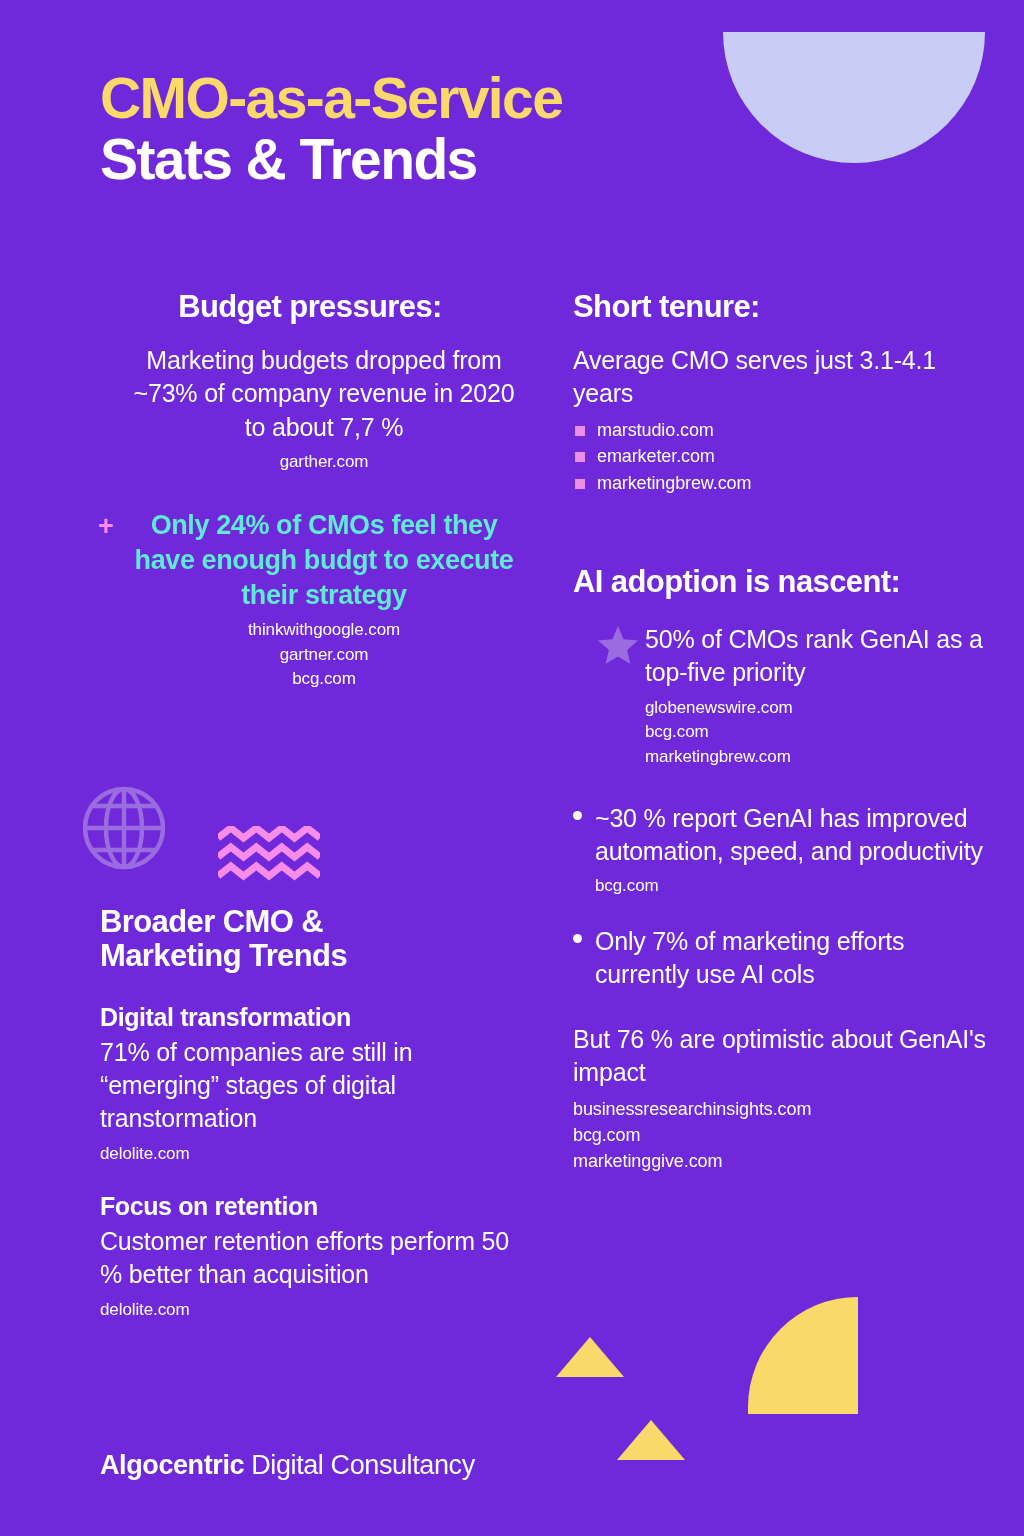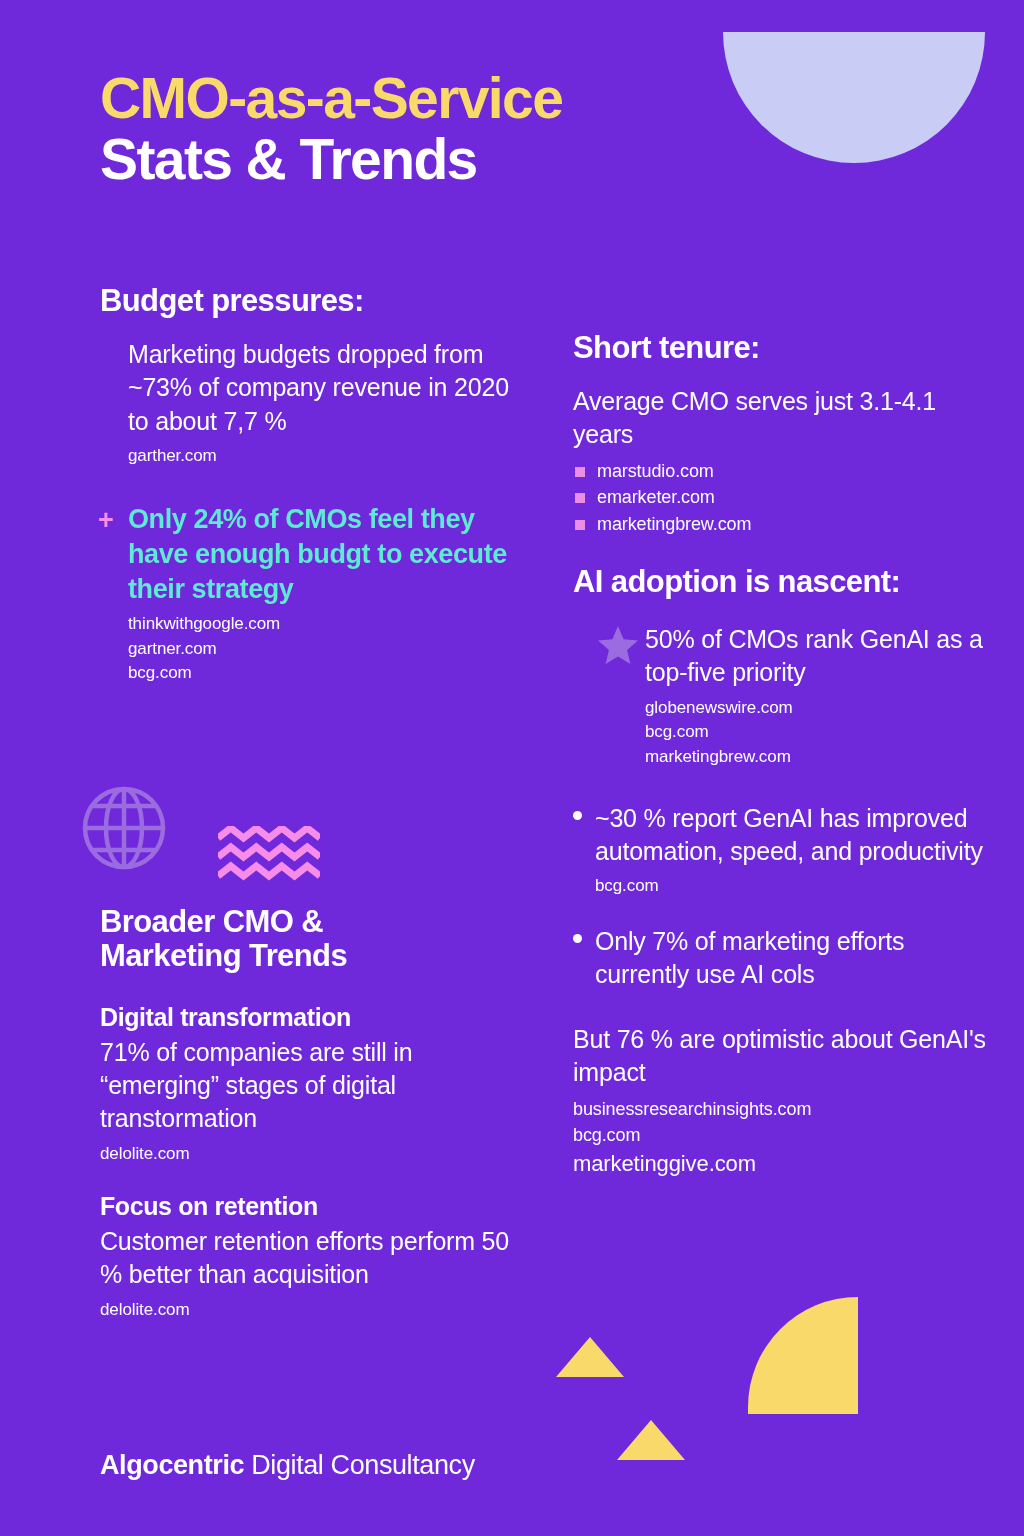--- a/index.html
+++ b/index.html
@@ -232,21 +232,21 @@
     </g>
   </svg>
 
   <div class="title-block">
     <div class="title-line yellow">CMO-as-a-Service</div>
     <div class="title-line white">Stats &amp; Trends</div>
   </div>
 
   <div class="col col-left">
 
-    <div class="section" style="top:284px;">
+    <div class="section" style="top:290px;text-align:center;">
       <h2 class="section-head">Budget pressures:</h2>
 
       <div class="indent-left">
         <p class="body-text">Marketing budgets dropped from ~73% of company revenue in 2020 to about 7,7 %</p>
         <ul class="sources indent">
           <li>garther.com</li>
         </ul>
       </div>
 
       <div class="marker-row indent-left" style="margin-top:34px;">
@@ -279,21 +279,21 @@
         <p class="body-text">Customer retention efforts perform 50 % better than acquisition</p>
         <ul class="sources indent">
           <li>delolite.com</li>
         </ul>
       </div>
     </div>
   </div>
 
   <div class="col col-right">
 
-    <div class="section" style="top:290px;margin-top:41px;">
+    <div class="section" style="top:290px;">
       <h2 class="section-head">Short tenure:</h2>
       <p class="body-text">Average CMO serves just 3.1-4.1 years</p>
       <ul class="sources square">
         <li>marstudio.com</li>
         <li>emarketer.com</li>
         <li>marketingbrew.com</li>
       </ul>
     </div>
 
     <div class="section" style="top:565px;">
@@ -322,21 +322,21 @@
       <div class="marker-row indent-bullet" style="margin-top:26px;">
         <span class="marker-dot"></span>
         <p class="body-text">Only 7% of marketing efforts currently use AI cols</p>
       </div>
 
       <div style="margin-top:32px;">
         <p class="body-text">But 76 % are optimistic about GenAI's impact</p>
         <ul class="sources indent" style="font-size:18px;">
           <li style="font-size:18px;">businessresearchinsights.com</li>
           <li style="font-size:18px;">bcg.com</li>
-          <li style="font-size:22px;">marketinggive.com</li>
+          <li style="font-size:18px;">marketinggive.com</li>
         </ul>
       </div>
     </div>
   </div>
 
   <div class="footer">
     <b>Algocentric</b><span class="light"> Digital Consultancy</span>
   </div>
 
 </div>

